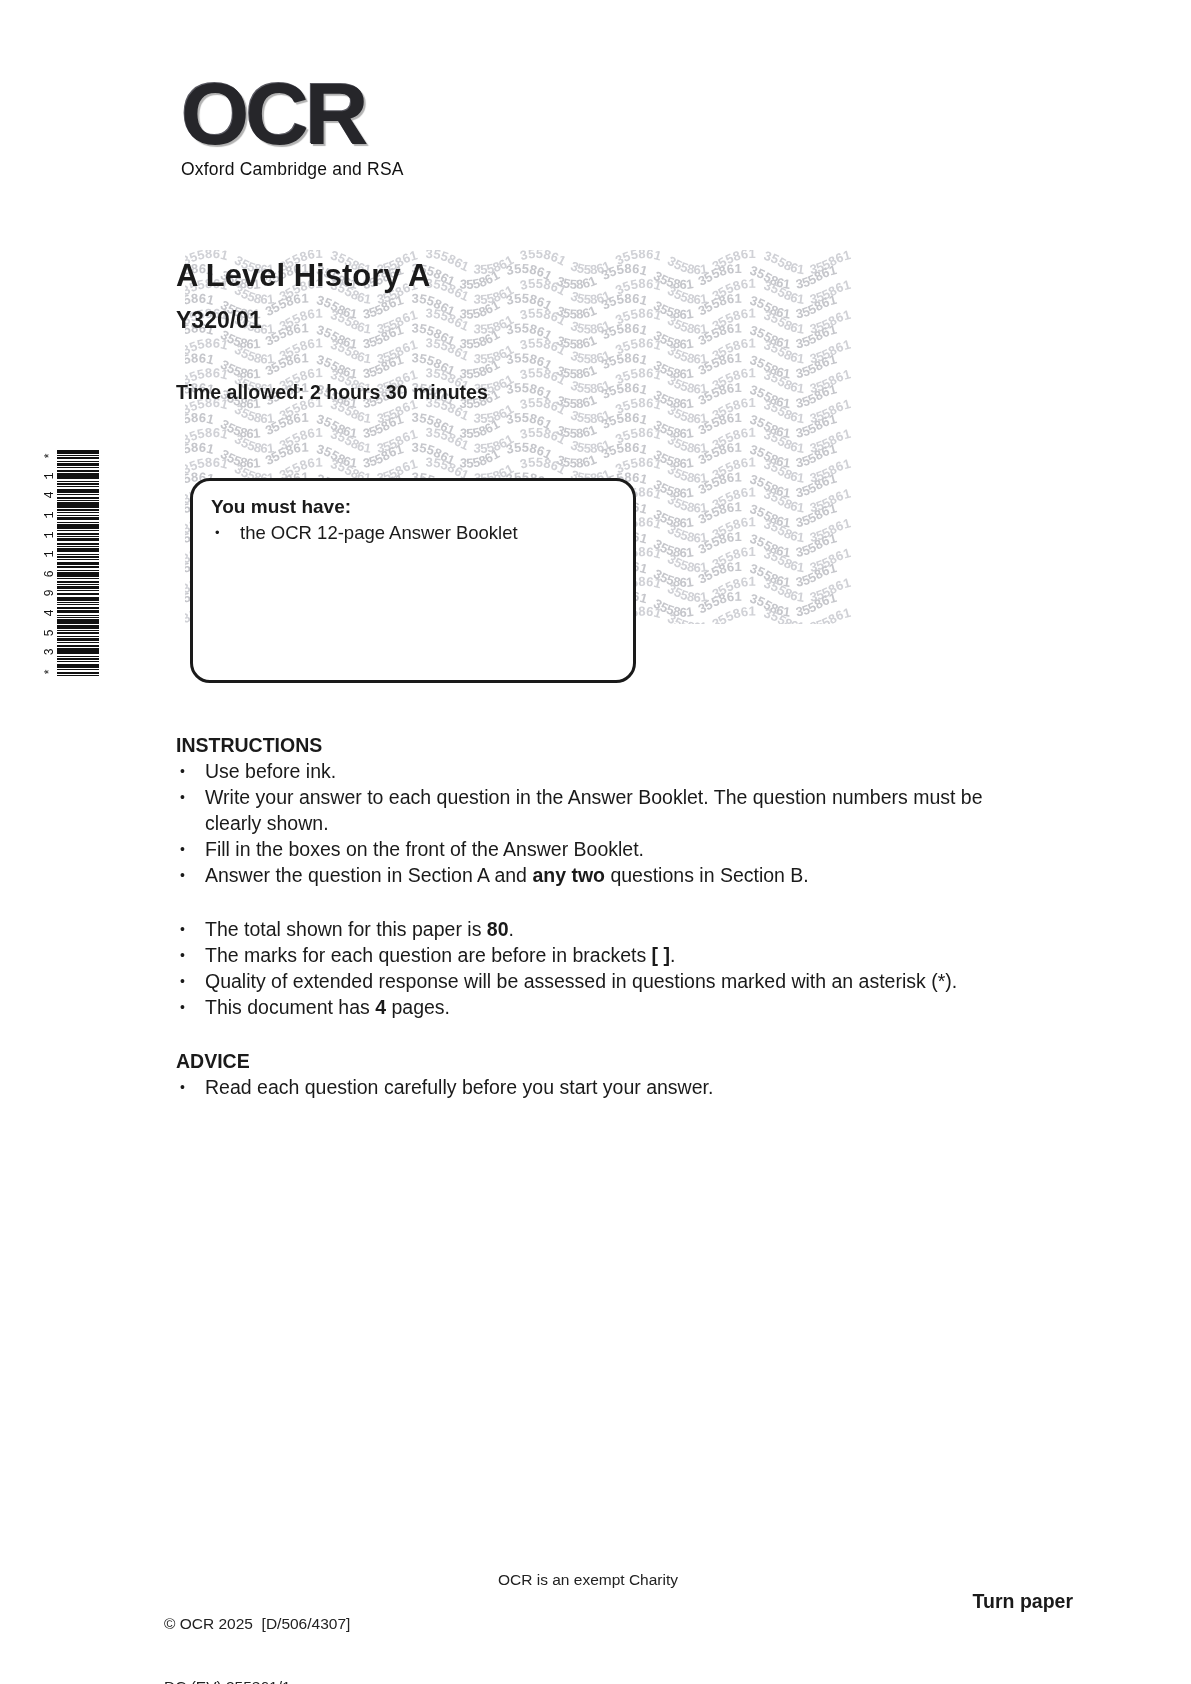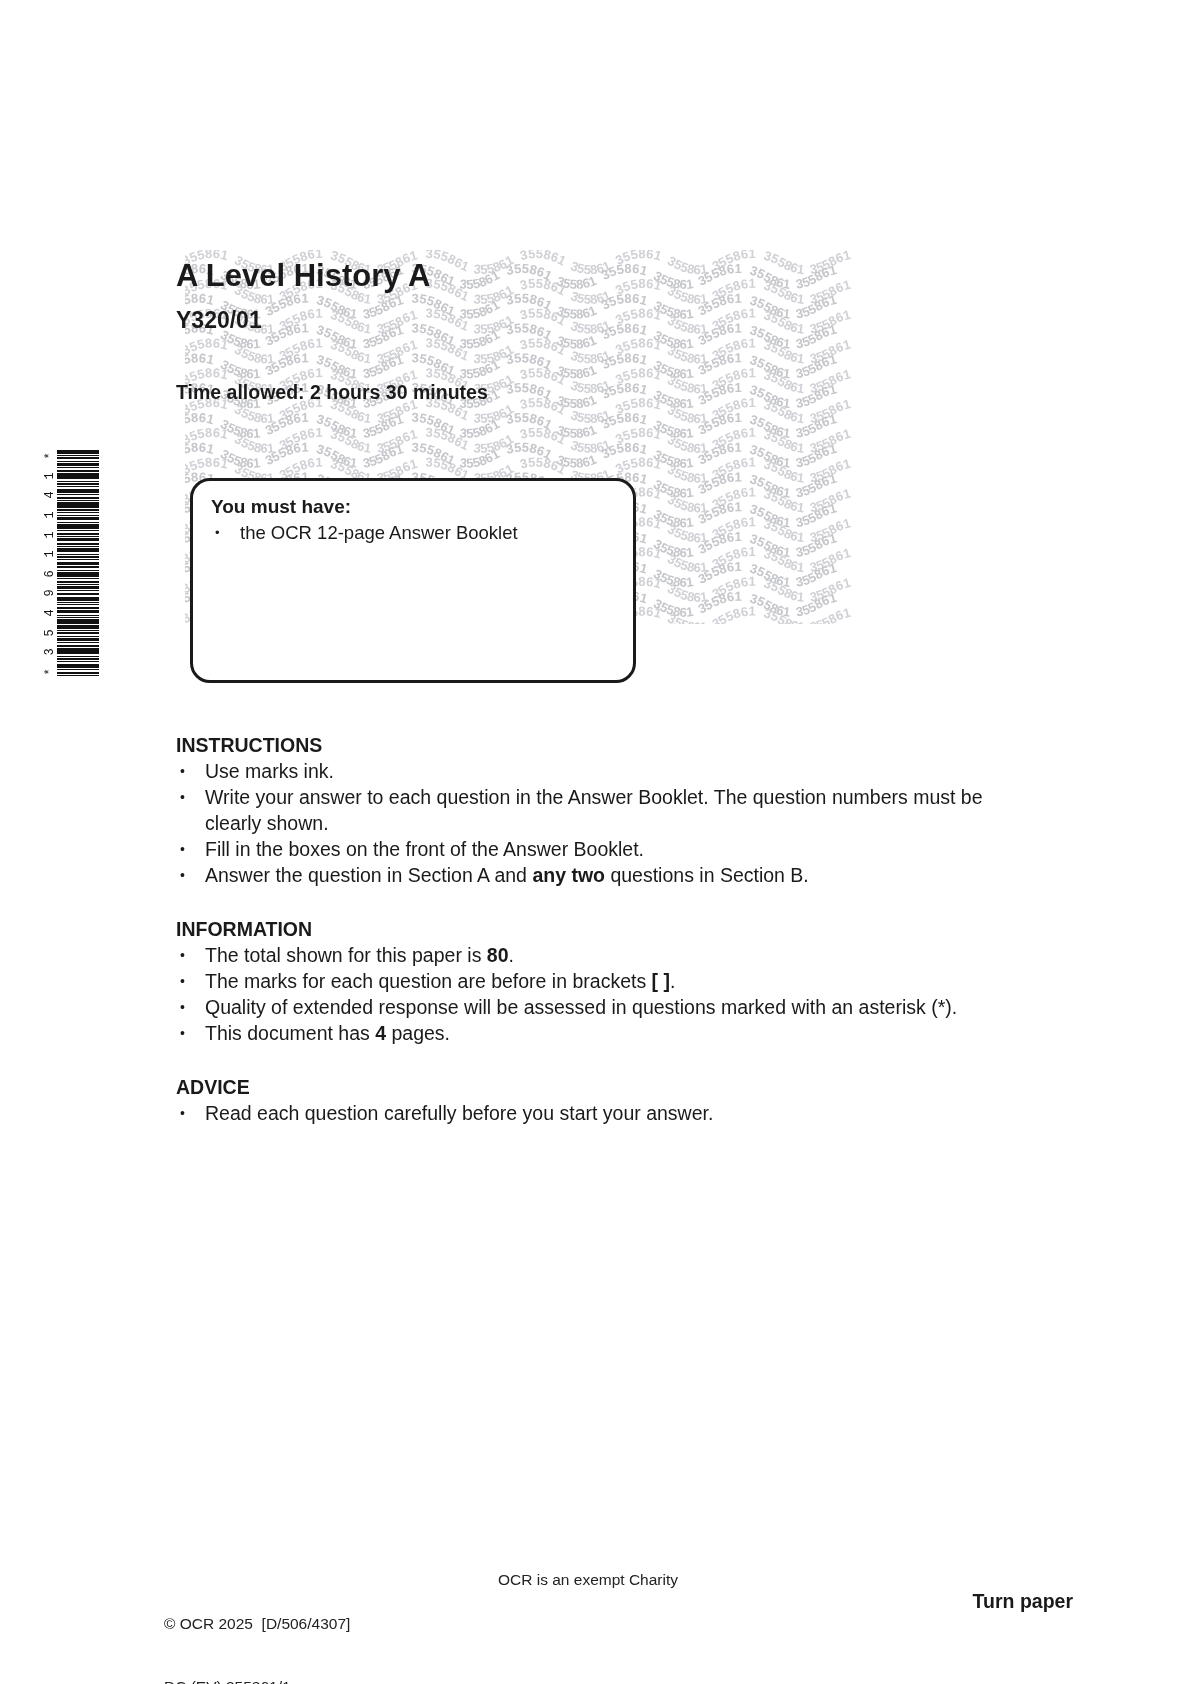--- a/index.html
+++ b/index.html
@@ -82,20 +82,24 @@
         <text font-size="13" font-weight="bold" font-family="Liberation Sans, sans-serif" fill="#c5c6cb" transform="translate(-14 269.3)"><textPath href="#wavepath" xlink:href="#wavepath">355861&nbsp;&nbsp;355861&nbsp;&nbsp;355861&nbsp;&nbsp;355861&nbsp;&nbsp;355861&nbsp;&nbsp;355861&nbsp;&nbsp;355861&nbsp;&nbsp;355861&nbsp;&nbsp;355861&nbsp;&nbsp;355861&nbsp;&nbsp;355861&nbsp;&nbsp;355861&nbsp;&nbsp;355861&nbsp;&nbsp;355861&nbsp;&nbsp;</textPath></text>
         <text font-size="13" font-weight="bold" font-family="Liberation Sans, sans-serif" fill="#d0d1d6" transform="translate(0 284.2)"><textPath href="#wavepath" xlink:href="#wavepath">355861&nbsp;&nbsp;355861&nbsp;&nbsp;355861&nbsp;&nbsp;355861&nbsp;&nbsp;355861&nbsp;&nbsp;355861&nbsp;&nbsp;355861&nbsp;&nbsp;355861&nbsp;&nbsp;355861&nbsp;&nbsp;355861&nbsp;&nbsp;355861&nbsp;&nbsp;355861&nbsp;&nbsp;355861&nbsp;&nbsp;355861&nbsp;&nbsp;</textPath></text>
         <text font-size="13" font-weight="bold" font-family="Liberation Sans, sans-serif" fill="#c5c6cb" transform="translate(-14 299.1)"><textPath href="#wavepath" xlink:href="#wavepath">355861&nbsp;&nbsp;355861&nbsp;&nbsp;355861&nbsp;&nbsp;355861&nbsp;&nbsp;355861&nbsp;&nbsp;355861&nbsp;&nbsp;355861&nbsp;&nbsp;355861&nbsp;&nbsp;355861&nbsp;&nbsp;355861&nbsp;&nbsp;355861&nbsp;&nbsp;355861&nbsp;&nbsp;355861&nbsp;&nbsp;355861&nbsp;&nbsp;</textPath></text>
         <text font-size="13" font-weight="bold" font-family="Liberation Sans, sans-serif" fill="#d0d1d6" transform="translate(0 314)"><textPath href="#wavepath" xlink:href="#wavepath">355861&nbsp;&nbsp;355861&nbsp;&nbsp;355861&nbsp;&nbsp;355861&nbsp;&nbsp;355861&nbsp;&nbsp;355861&nbsp;&nbsp;355861&nbsp;&nbsp;355861&nbsp;&nbsp;355861&nbsp;&nbsp;355861&nbsp;&nbsp;355861&nbsp;&nbsp;355861&nbsp;&nbsp;355861&nbsp;&nbsp;355861&nbsp;&nbsp;</textPath></text>
         <text font-size="13" font-weight="bold" font-family="Liberation Sans, sans-serif" fill="#c5c6cb" transform="translate(-14 328.90000000000003)"><textPath href="#wavepath" xlink:href="#wavepath">355861&nbsp;&nbsp;355861&nbsp;&nbsp;355861&nbsp;&nbsp;355861&nbsp;&nbsp;355861&nbsp;&nbsp;355861&nbsp;&nbsp;355861&nbsp;&nbsp;355861&nbsp;&nbsp;355861&nbsp;&nbsp;355861&nbsp;&nbsp;355861&nbsp;&nbsp;355861&nbsp;&nbsp;355861&nbsp;&nbsp;355861&nbsp;&nbsp;</textPath></text>
         <text font-size="13" font-weight="bold" font-family="Liberation Sans, sans-serif" fill="#d0d1d6" transform="translate(0 343.8)"><textPath href="#wavepath" xlink:href="#wavepath">355861&nbsp;&nbsp;355861&nbsp;&nbsp;355861&nbsp;&nbsp;355861&nbsp;&nbsp;355861&nbsp;&nbsp;355861&nbsp;&nbsp;355861&nbsp;&nbsp;355861&nbsp;&nbsp;355861&nbsp;&nbsp;355861&nbsp;&nbsp;355861&nbsp;&nbsp;355861&nbsp;&nbsp;355861&nbsp;&nbsp;355861&nbsp;&nbsp;</textPath></text>
         <text font-size="13" font-weight="bold" font-family="Liberation Sans, sans-serif" fill="#c5c6cb" transform="translate(-14 358.7)"><textPath href="#wavepath" xlink:href="#wavepath">355861&nbsp;&nbsp;355861&nbsp;&nbsp;355861&nbsp;&nbsp;355861&nbsp;&nbsp;355861&nbsp;&nbsp;355861&nbsp;&nbsp;355861&nbsp;&nbsp;355861&nbsp;&nbsp;355861&nbsp;&nbsp;355861&nbsp;&nbsp;355861&nbsp;&nbsp;355861&nbsp;&nbsp;355861&nbsp;&nbsp;355861&nbsp;&nbsp;</textPath></text>
         <text font-size="13" font-weight="bold" font-family="Liberation Sans, sans-serif" fill="#d0d1d6" transform="translate(0 373.6)"><textPath href="#wavepath" xlink:href="#wavepath">355861&nbsp;&nbsp;355861&nbsp;&nbsp;355861&nbsp;&nbsp;355861&nbsp;&nbsp;355861&nbsp;&nbsp;355861&nbsp;&nbsp;355861&nbsp;&nbsp;355861&nbsp;&nbsp;355861&nbsp;&nbsp;355861&nbsp;&nbsp;355861&nbsp;&nbsp;355861&nbsp;&nbsp;355861&nbsp;&nbsp;355861&nbsp;&nbsp;</textPath></text>
       </svg></div>
 
+  <div class="logo">
+    <div class="logo-text">OCR</div>
+    <div class="logo-sub">Oxford Cambridge and RSA</div>
+  </div>
 
   <div class="qual-title">A Level History A</div>
 
   <div class="paper-row">
     <div class="paper-code">Y320/01</div>
     <div class="paper-title">
     </div>
   </div>
 
   <div class="time-allowed">Time allowed: 2 hours 30 minutes</div>
@@ -257,38 +261,37 @@
         </div>
       </div>
   </div>
 
   <div class="sections">
     <div class="section">
       <div class="section-heading">INSTRUCTIONS</div>
       <div>
           <div class="bullet-item">
             <span class="bullet-dot">•</span>
-            <span class="bullet-text"><span>Use marks ink.</span></span>
+            <span class="bullet-text"><span>Use before ink.</span></span>
           </div>
           <div class="bullet-item">
             <span class="bullet-dot">•</span>
             <span class="bullet-text"><span>Write your answer to each question in the Answer Booklet. The question numbers must be clearly shown.</span></span>
           </div>
           <div class="bullet-item">
             <span class="bullet-dot">•</span>
             <span class="bullet-text"><span>Fill in the boxes on the front of the Answer Booklet.</span></span>
           </div>
           <div class="bullet-item">
             <span class="bullet-dot">•</span>
             <span class="bullet-text"><span>Answer the question in Section A and </span><span class="bold">any two</span><span> questions in Section B.</span></span>
           </div>
         </div>
     </div>
     <div class="section">
-      <div class="section-heading">INFORMATION</div>
       <div>
           <div class="bullet-item">
             <span class="bullet-dot">•</span>
             <span class="bullet-text"><span>The total shown for this paper is </span><span class="bold">80</span><span>.</span></span>
           </div>
           <div class="bullet-item">
             <span class="bullet-dot">•</span>
             <span class="bullet-text"><span>The marks for each question are before in brackets </span><span class="bold">[ ]</span><span>.</span></span>
           </div>
           <div class="bullet-item">

